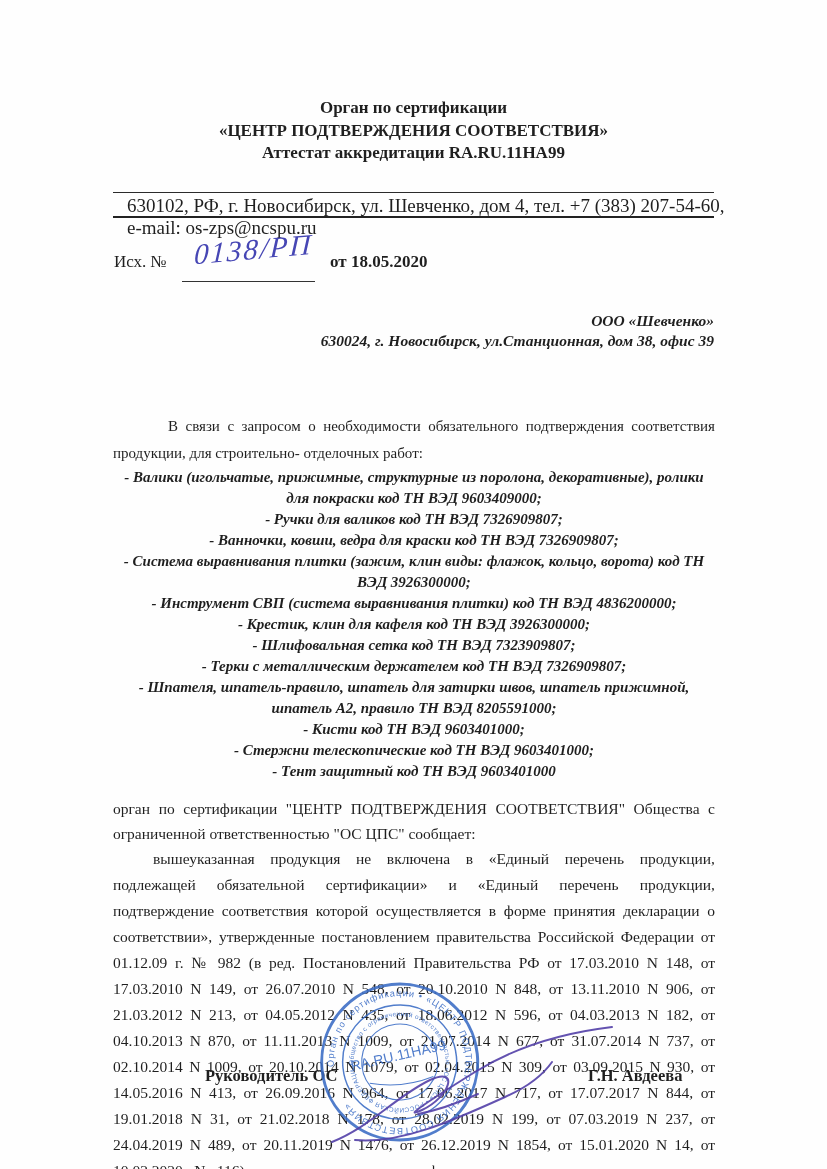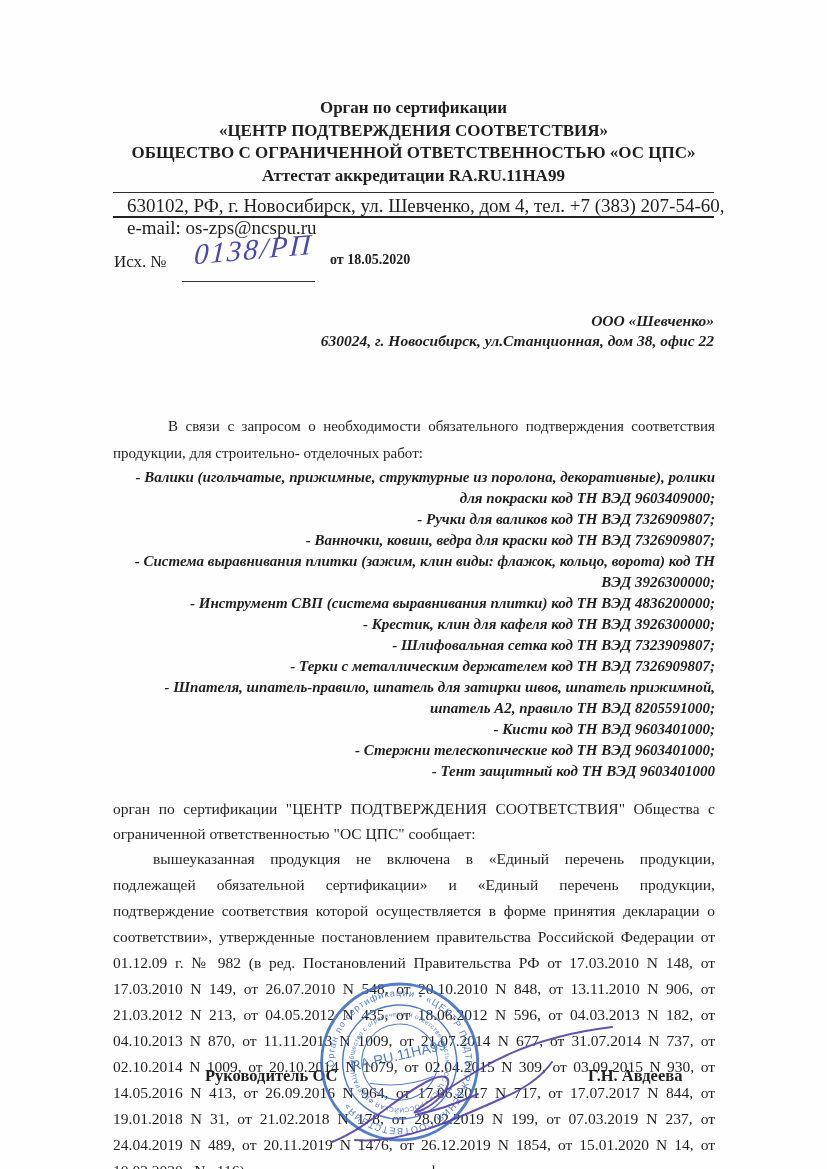--- a/index.html
+++ b/index.html
@@ -46,41 +46,41 @@
   .ref-handwritten {
     position:absolute; left:194px; top:233px;
     font-size:29px; font-style:italic;
     color:#4646b4;
     transform:rotate(-5deg) skewX(-8deg);
     letter-spacing:2px;
     white-space:nowrap;
   }
   .ref-date {
     position:absolute; left:330px; top:252px;
-    font-weight:bold; font-size:14px;
+    font-weight:bold; font-size:17px;
   }
 
   
   .recipient {
     position:absolute; left:113px; top:311px; width:601px;
     text-align:right; font-weight:bold; font-style:italic;
     font-size:15.5px; line-height:19.5px;
   }
 
   
   .content {
     position:absolute; left:113px; top:413px; width:602px;
   }
   .intro {
     font-size:15px; line-height:27px;
     text-align:justify; text-indent:55px;
   }
   .list { font-weight:bold; font-style:italic; }
   .list p {
-    font-size:15px; line-height:21px; text-align:right;
+    font-size:15px; line-height:21px; text-align:center;
   }
   .statement-1 {
     margin-top:14px;
     font-size:15.5px; line-height:25px; text-align:justify;
   }
   .statement-2 {
     font-size:15.5px; line-height:26px;
     text-align:justify; text-indent:40px;
   }
 
@@ -107,36 +107,35 @@
   }
 </style>
 </head>
 <body>
 
 <div class="page">
 
   <div class="doc-header">
     <div>Орган по сертификации</div>
     <div>«ЦЕНТР ПОДТВЕРЖДЕНИЯ СООТВЕТСТВИЯ»</div>
-    <div>ОБЩЕСТВО С ОГРАНИЧЕННОЙ ОТВЕТСТВЕННОСТЬЮ «ОС ЦПС»</div>
     <div>Аттестат аккредитации RA.RU.11НА99</div>
   </div>
 
   <div class="rule-thin"></div>
   <div class="address-line">630102, РФ, г. Новосибирск, ул. Шевченко, дом 4, тел. +7 (383) 207-54-60,  e-mail: os-zps@ncspu.ru</div>
   <div class="rule-thick"></div>
 
   <span class="ref-label">Исх. №</span>
   <span class="ref-underline"></span>
   <span class="ref-handwritten">0138/РП</span>
   <span class="ref-date">от 18.05.2020</span>
 
   <div class="recipient">
     <div>ООО «Шевченко»</div>
-    <div>630024, г. Новосибирск, ул.Станционная, дом 38, офис 22</div>
+    <div>630024, г. Новосибирск, ул.Станционная, дом 38, офис 39</div>
   </div>
 
   <div class="content">
     <p class="intro">В связи с запросом о необходимости обязательного подтверждения соответствия продукции, для строительно- отделочных работ:</p>
     <div class="list">
       <p>- Валики (игольчатые, прижимные, структурные из поролона, декоративные), ролики для покраски код ТН ВЭД 9603409000;</p>
       <p>- Ручки для валиков код ТН ВЭД 7326909807;</p>
       <p>- Ванночки, ковши, ведра для краски код ТН ВЭД 7326909807;</p>
       <p>- Система выравнивания плитки (зажим, клин виды: флажок, кольцо, ворота) код ТН ВЭД 3926300000;</p>
       <p>- Инструмент СВП (система выравнивания плитки) код ТН ВЭД 4836200000;</p>

